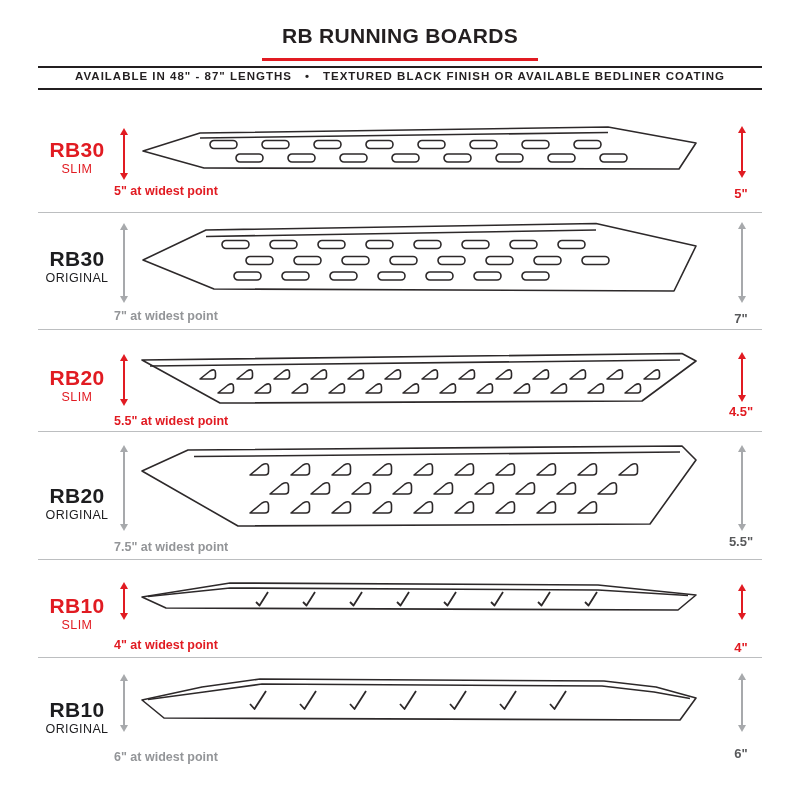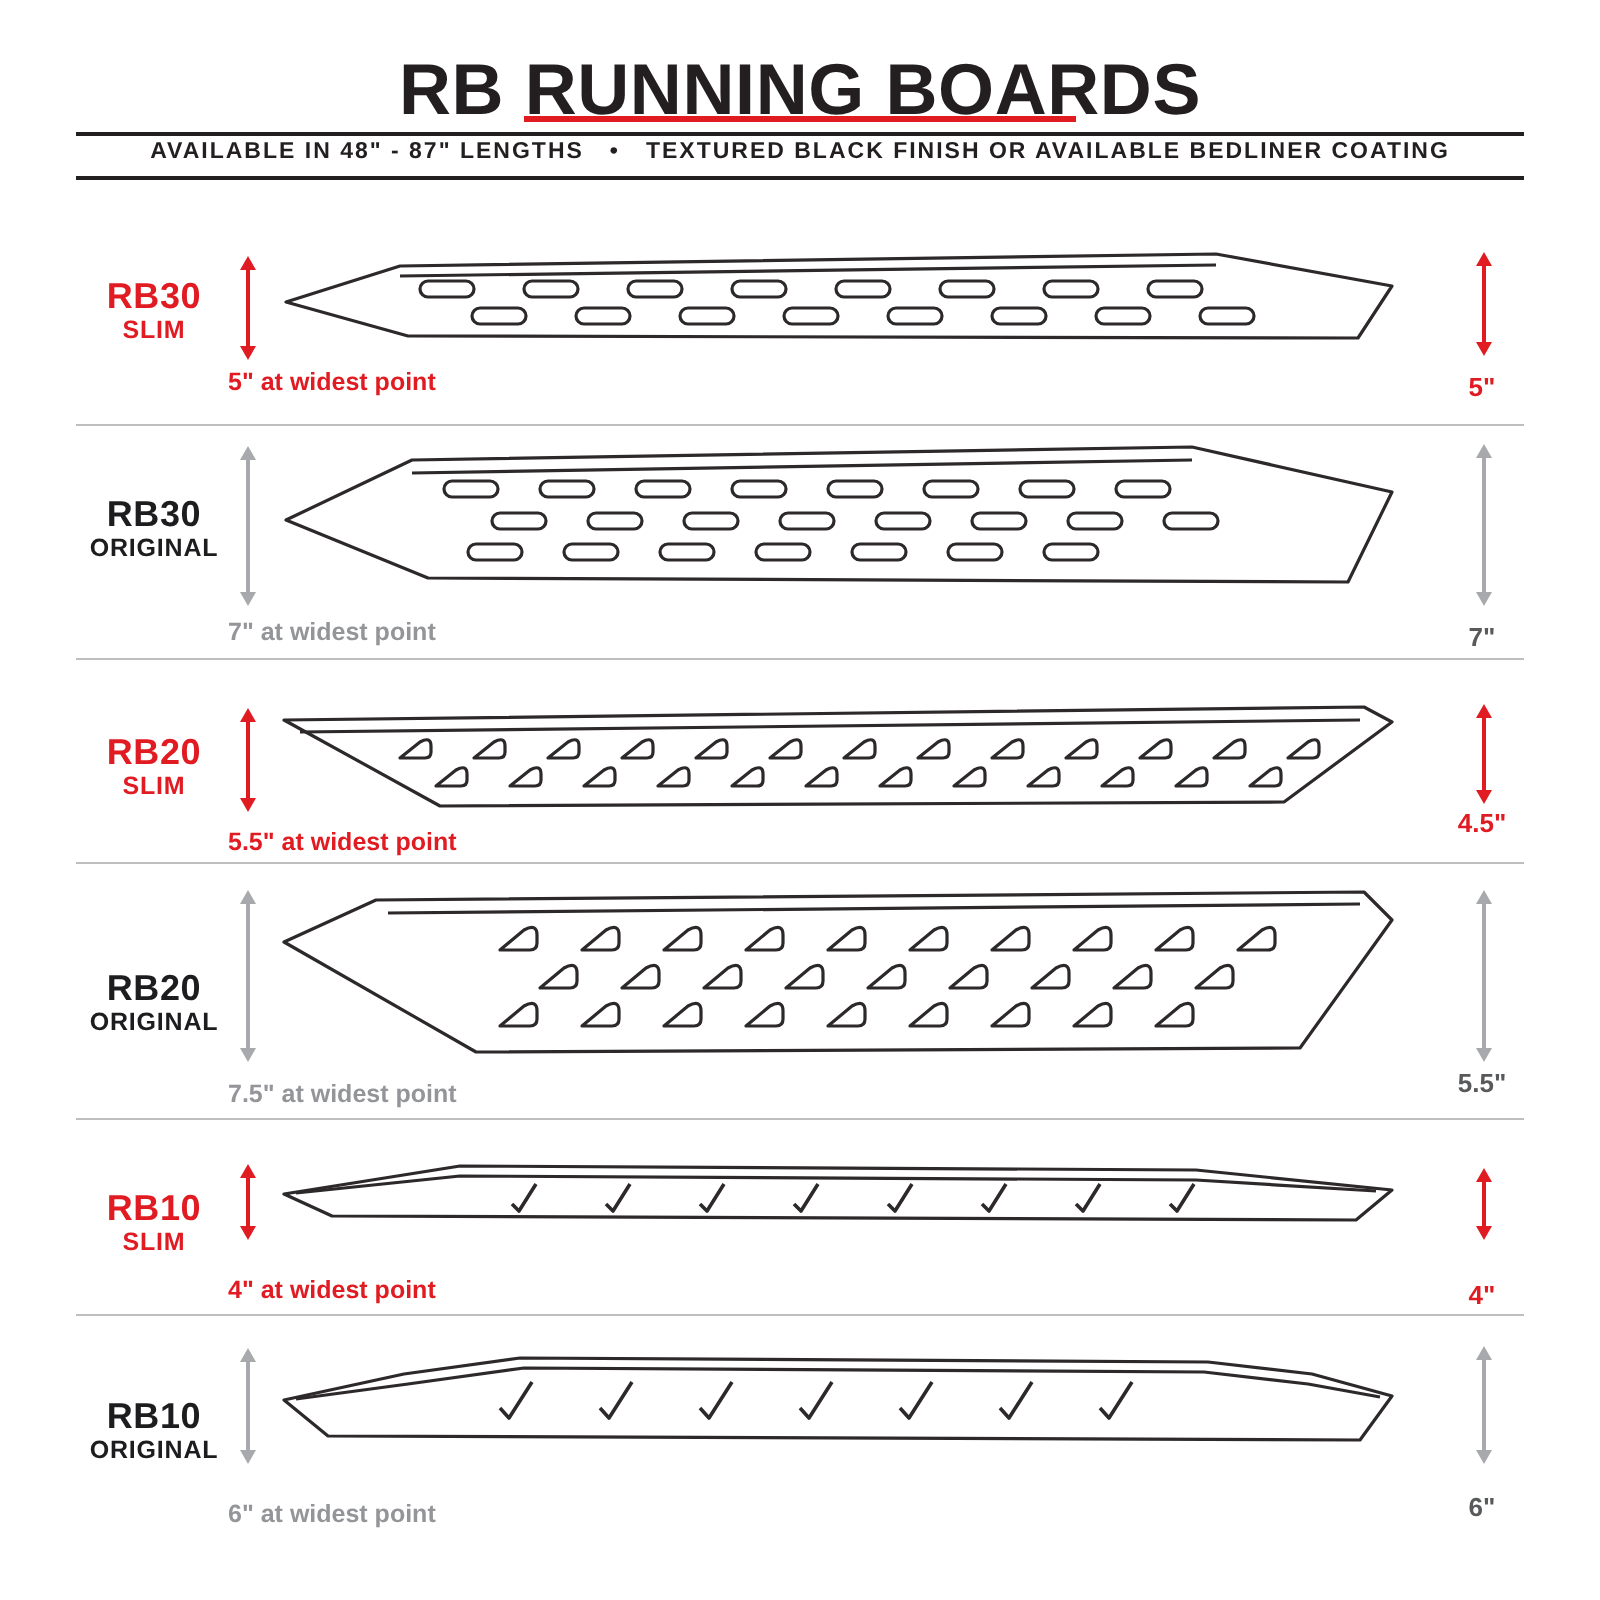--- a/index.html
+++ b/index.html
@@ -2,35 +2,35 @@
 <html><head>
 <meta charset="utf-8">
 <style>
   *{box-sizing:border-box;margin:0;padding:0}
   html,body{width:800px;height:800px}
   body{
     position:relative;background:#ffffff;overflow:hidden;
     font-family:"Liberation Sans", sans-serif;color:#231f20;
   }
   .title{position:absolute;top:24px;left:0;width:100%;text-align:center;
-    font-size:36px;font-weight:900;letter-spacing:.3px}
+    font-size:21px;font-weight:900;letter-spacing:.3px}
   .title-underline{position:absolute;top:58px;left:50%;transform:translateX(-50%);
     width:276px;height:3px;background:#e11b22}
   .rule{position:absolute;left:38px;width:724px;height:2px;background:#231f20}
   .rule-top{top:66px}.rule-bottom{top:88px}
   .subtitle{position:absolute;top:70px;left:0;width:100%;text-align:center;
     font-size:11.5px;font-weight:700;letter-spacing:1px;white-space:nowrap}
   .subtitle .dot{margin:0 13px}
 
   .row{position:absolute;left:38px;width:724px}
   .divider{position:absolute;left:0;right:0;bottom:0;height:1px;background:#bcbec0}
 
   .label{position:absolute;left:0;width:78px;text-align:center;line-height:1.12}
-  .label .model{font-size:18px;font-weight:900;letter-spacing:.3px}
-  .label .variant{font-size:12.5px;font-weight:700;letter-spacing:.4px}
+  .label .model{font-size:21px;font-weight:900;letter-spacing:.3px}
+  .label .variant{font-size:12.5px;font-weight:400;letter-spacing:.4px}
 
   .wnote{position:absolute;font-size:12.5px;font-weight:700;white-space:nowrap}
   .hnote{position:absolute;right:0;width:42px;text-align:center;font-size:13px;font-weight:700}
 
   .slim .label,.slim .wnote,.slim .hnote{color:#e11b22}
   .original .label{color:#1d1d1f}
   .original .wnote{color:#939598}
   .original .hnote{color:#58595b}
   .slim .varrow{color:#e11b22}
   .original .varrow{color:#a7a9ac}

